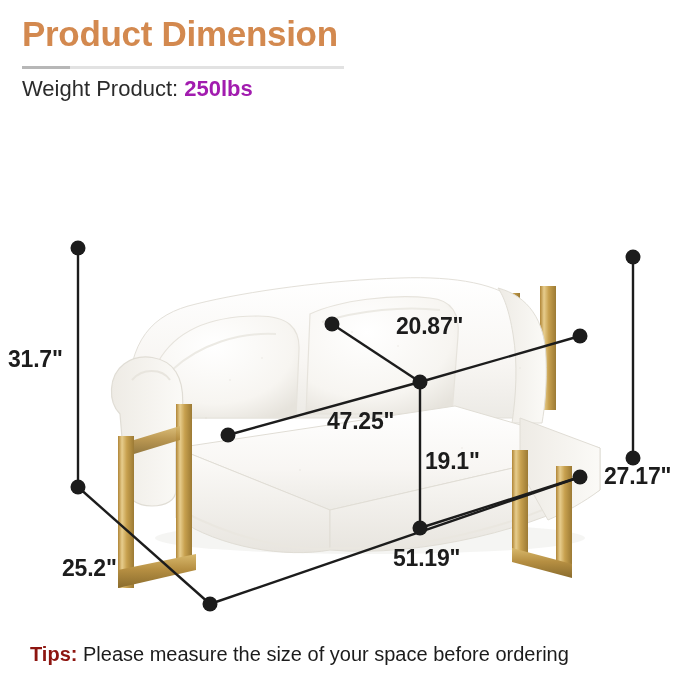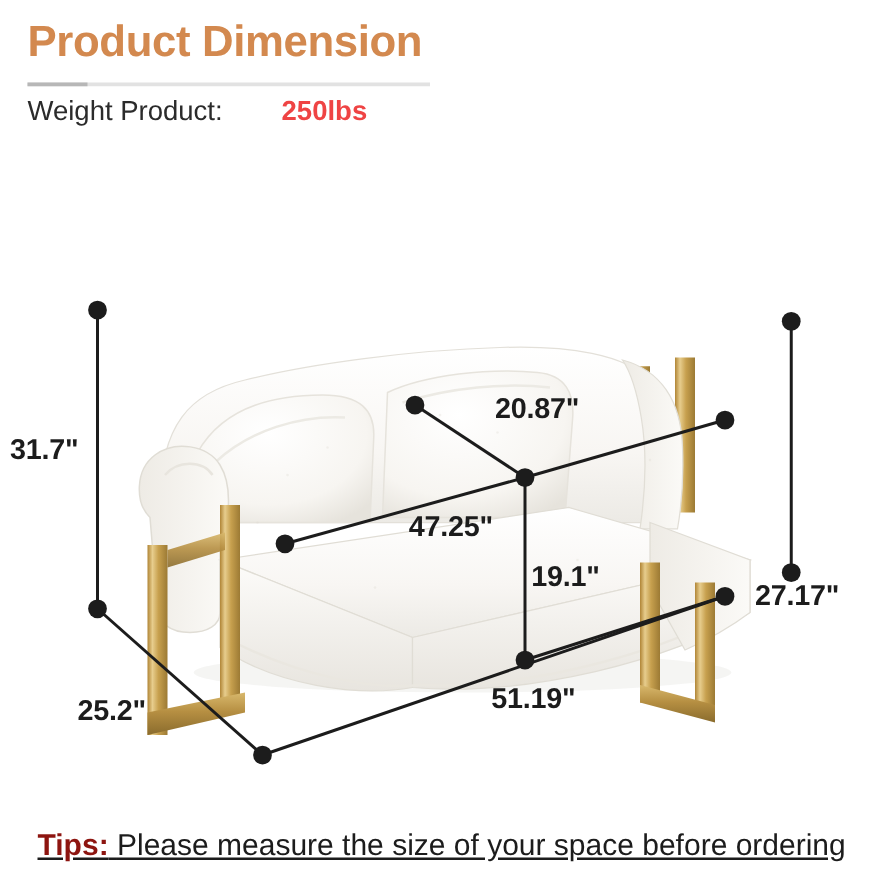--- a/index.html
+++ b/index.html
@@ -49,23 +49,22 @@
   }
   #weight-capacity-row {
     position: absolute;
     left: 22px;
     top: 76px;
     font-size: 22px;
     color: #2b2b2b;
     white-space: nowrap;
   }
   #weight-capacity-value {
-    color: #ef4444;
-    font-weight: bold;
-    margin-left: 41px;
+    color: #a21caf;
+    font-weight: bold;
   }
 
   
   #diagram {
     position: absolute;
     left: 0; top: 118px;
     width: 700px;
     height: 512px;
   }
   #diagram-svg {
@@ -89,25 +88,24 @@
   #label-seat-depth  { left: 396px; top: 195px; }
   #label-width-seat  { left: 327px; top: 290px; }
   #label-seat-height { left: 425px; top: 330px; }
   #label-width-total { left: 393px; top: 427px; }
   #label-side-height { left: 604px; top: 345px; }
 
   
   #tips-row {
     position: absolute;
     left: 30px;
-    top: 663px;
-    font-size: 24px;
+    top: 643px;
+    font-size: 20px;
     color: #1c1c1c;
     white-space: nowrap;
-    text-decoration: underline;
   }
   #tips-label {
     color: #8d1510;
     font-weight: bold;
   }
 </style>
 </head>
 <body>
 
 <div id="header">

